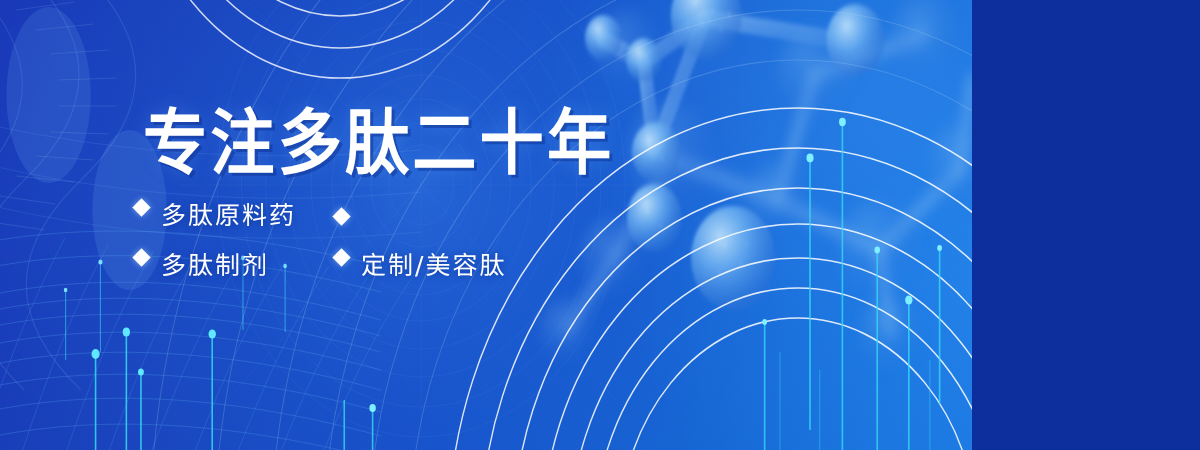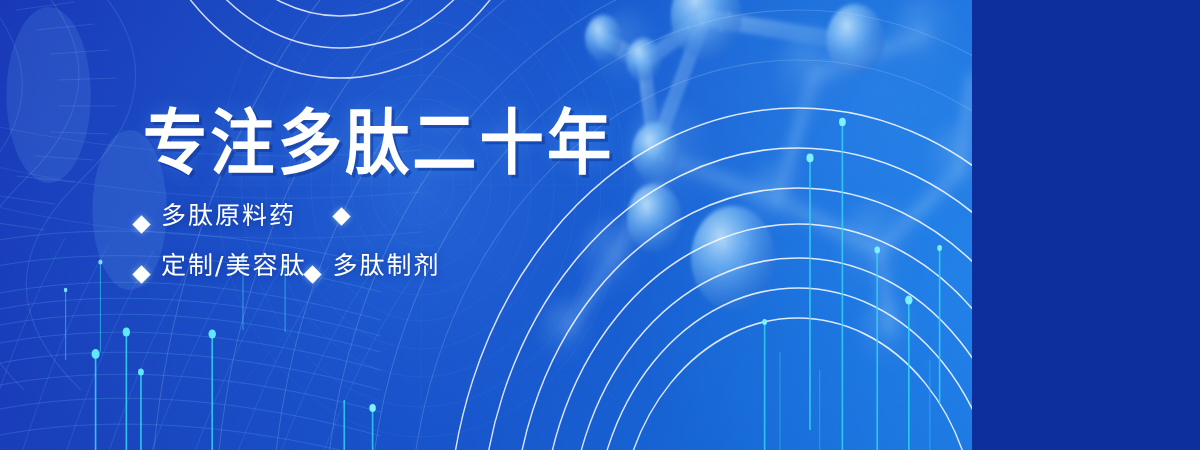--- a/index.html
+++ b/index.html
@@ -38,21 +38,21 @@
     white-space:nowrap;
     text-shadow:3px 3px 0 rgba(10,45,140,.45), 0 0 18px rgba(120,190,255,.25);
     font-family:"DejaVu Sans","Liberation Sans",sans-serif;
     transform:scale(1.02,1.14);
     transform-origin:left center;
   }
   .bullets{list-style:none;margin:0;padding:0;}
   .bullet-row{display:flex;align-items:center;margin-bottom:20px;}
   .bullet-row:last-child{margin-bottom:0;}
   .bullet{
-    display:flex;align-items:flex-end;
+    display:flex;align-items:flex-start;
     color:#ffffff;
     font-size:25px;
     line-height:1.2;
     letter-spacing:2px;
     white-space:nowrap;
     text-shadow:0 1px 6px rgba(8,40,130,.6);
     font-family:"DejaVu Sans","Liberation Sans",sans-serif;
   }
   .bullet.col1{width:200px;}
   .diamond{
@@ -346,26 +346,26 @@
         <div class="bullet col1">
           <span class="diamond"></span>
           <span>多肽原料药</span>
         </div>
         <div class="bullet">
           <span class="diamond"></span>
         </div>
       </div>
 
       <div class="bullet-row">
+        <div class="bullet col1">
+          <span class="diamond"></span>
+          <span>多肽制剂</span>
+        </div>
         <div class="bullet">
           <span class="diamond"></span>
           <span>定制/美容肽</span>
         </div>
-        <div class="bullet col1">
-          <span class="diamond"></span>
-          <span>多肽制剂</span>
-        </div>
       </div>
 
     </div>
   </div>
 
 </div>
 
 </body></html>

